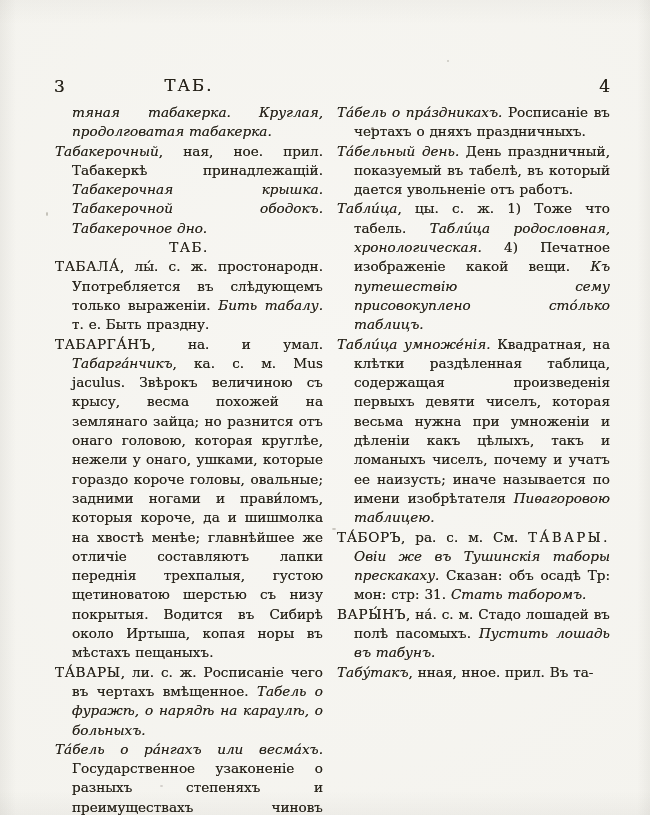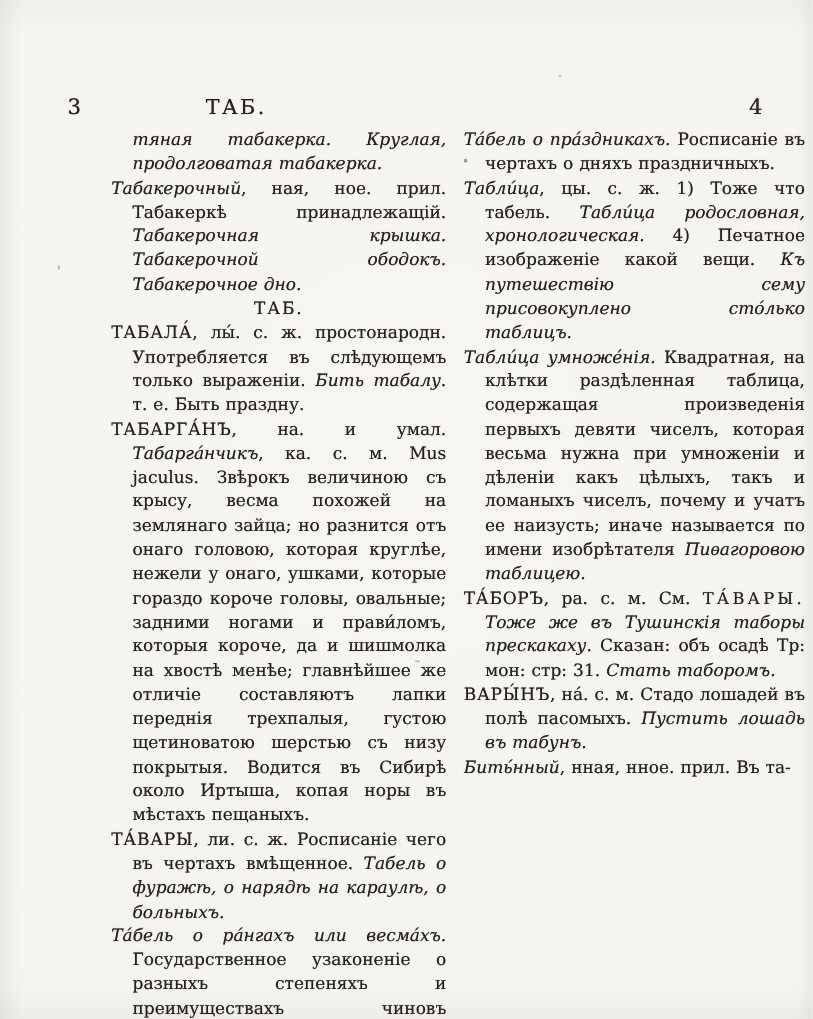--- a/index.html
+++ b/index.html
@@ -39,21 +39,21 @@
     position: absolute; top: 76px;
     font-size: 17px;
     text-shadow: 0 0 0.6px rgba(38,34,25,0.7);
   }
   .folio-left  { left: 54px; }
   .folio-right { right: 40px; }
   
   .columns {
     position: absolute; top: 103px; left: 55px;
     width: 555px; height: 712px;
-    display: flex; gap: 14px; margin-left: 34px;
+    display: flex; gap: 14px;
   }
   .col { overflow: hidden; }
   .col-left  { width: 268px; }
   .col-right { width: 273px; }
   .para {
     margin: 0;
     font-size: 13.6px; line-height: 19.3px;
     text-align: justify;
     text-shadow: 0 0 0.55px rgba(38,34,25,0.65);
     word-spacing: 0.5px;
@@ -94,25 +94,26 @@
         <p class="para entry"><span class="seg-i">Табакерочный</span><span class="seg-r">, ная, ное. прил. Табакеркѣ принадлежащій. </span><span class="seg-i">Табакерочная крышка. Табакерочной ободокъ. Табакерочное дно.</span></p>
         <p class="para subhead"><span class="seg-r">ТАБ.</span></p>
         <p class="para entry"><span class="seg-c">ТАБАЛА́</span><span class="seg-r">, лы́. с. ж. простонародн. Употребляется въ слѣдующемъ только выраженіи. </span><span class="seg-i">Бить табалу.</span><span class="seg-r"> т. е. Быть праздну.</span></p>
         <p class="para entry"><span class="seg-c">ТАБАРГА́НЪ</span><span class="seg-r">, на. и умал. </span><span class="seg-i">Табарга́нчикъ</span><span class="seg-r">, ка. с. м. Mus jaculus. Звѣрокъ величиною съ крысу, весма похожей на землянаго зайца; но разнится отъ онаго головою, которая круглѣе, нежели у онаго, ушками, которые гораздо короче головы, овальные; задними ногами и прави́ломъ, которыя короче, да и шишмолка на хвостѣ менѣе; главнѣйшее же отличіе составляютъ лапки переднія трехпалыя, густою щетиноватою шерстью съ низу покрытыя. Водится въ Сибирѣ около Иртыша, копая норы въ мѣстахъ пещаныхъ.</span></p>
         <p class="para entry"><span class="seg-c">ТА́ВАРЫ</span><span class="seg-r">, ли. с. ж. Росписаніе чего въ чертахъ вмѣщенное. </span><span class="seg-i">Табель о фуражѣ, о нарядѣ на караулѣ, о больныхъ.</span></p>
         <p class="para entry"><span class="seg-i">Та́бель о ра́нгахъ или весма́хъ.</span><span class="seg-r"> Государственное узаконеніе о разныхъ степеняхъ и преимуществахъ чиновъ ПЕТРОМЪ ВЕЛИКИМЪ изданное.</span></p>
       </div>
     <div class="col col-right">
 
       <p class="para entry"><span class="seg-i">Та́бель о пра́здникахъ.</span><span class="seg-r"> Росписаніе въ чертахъ о дняхъ праздничныхъ.</span></p>
+        <p class="para entry"><span class="seg-i">Та́бельный день.</span><span class="seg-r"> День праздничный, показуемый въ табелѣ, въ который дается увольненіе отъ работъ.</span></p>
         <p class="para entry"><span class="seg-i">Табли́ца</span><span class="seg-r">, цы. с. ж. 1) Тоже что табель. </span><span class="seg-i">Табли́ца родословная, хронологическая.</span><span class="seg-r"> 4) Печатное изображеніе какой вещи. </span><span class="seg-i">Къ путешествію сему присовокуплено сто́лько таблицъ.</span></p>
         <p class="para entry"><span class="seg-i">Табли́ца умноже́нія.</span><span class="seg-r"> Квадратная, на клѣтки раздѣленная таблица, содержащая произведенія первыхъ девяти чиселъ, которая весьма нужна при умноженіи и дѣленіи какъ цѣлыхъ, такъ и ломаныхъ чиселъ, почему и учатъ ее наизусть; иначе называется по имени изобрѣтателя </span><span class="seg-i">Пиѳагоровою таблицею.</span></p>
-        <p class="para entry"><span class="seg-c">ТА́БОРЪ</span><span class="seg-r">, ра. с. м. См. </span><span class="seg-sp">ТА́ВАРЫ.</span><span class="seg-r"> </span><span class="seg-i">Тоже же въ Тушинскія таборы прескакаху.</span><span class="seg-r"> Сказан: объ осадѣ Тр: мон: стр: 31. </span><span class="seg-i">Стать таборомъ.</span></p>
+        <p class="para entry"><span class="seg-c">ТА́БОРЪ</span><span class="seg-r">, ра. с. м. См. </span><span class="seg-sp">ТА́ВАРЫ.</span><span class="seg-r"> </span><span class="seg-i">Овіи же въ Тушинскія таборы прескакаху.</span><span class="seg-r"> Сказан: объ осадѣ Тр: мон: стр: 31. </span><span class="seg-i">Стать таборомъ.</span></p>
         <p class="para entry"><span class="seg-c">ВАРЫ́НЪ</span><span class="seg-r">, на́. с. м. Стадо лошадей въ полѣ пасомыхъ. </span><span class="seg-i">Пустить лошадь въ табунъ.</span></p>
-        <p class="para entry"><span class="seg-i">Бить́нный</span><span class="seg-r">, нная, нное. прил. Въ та-</span></p>
+        <p class="para entry"><span class="seg-i">Табу́такъ</span><span class="seg-r">, нная, нное. прил. Въ та-</span></p>
     </div>
   </div>
 
   <span class="speck sp1"></span>
   <span class="speck sp2"></span>
   <span class="speck sp3"></span>
   <span class="speck sp4"></span>
   <span class="speck sp5"></span>
   <span class="speck sp6"></span>
   <span class="speck sp7"></span>

